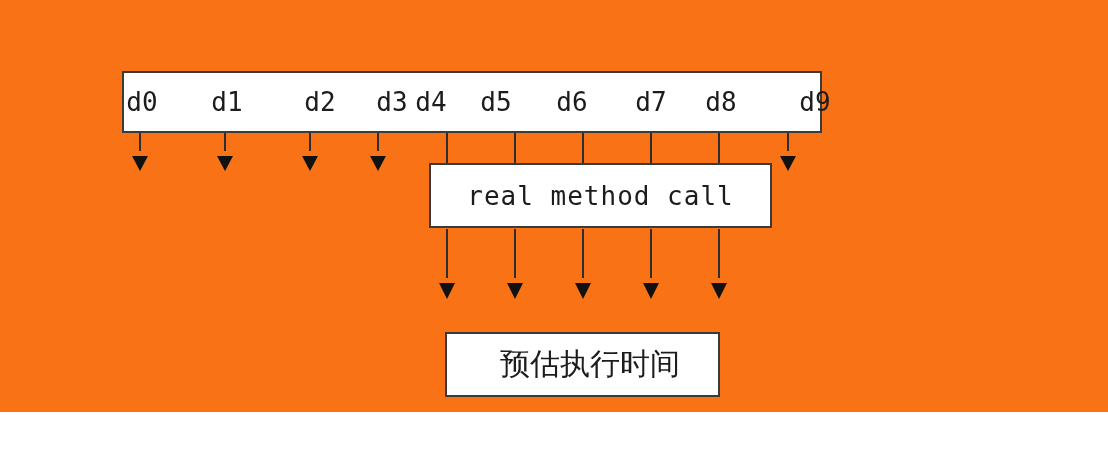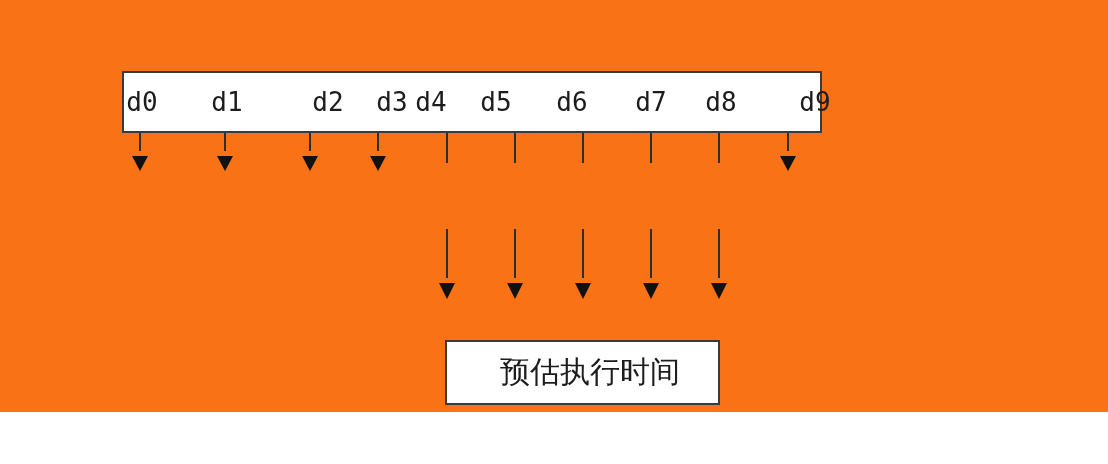--- a/index.html
+++ b/index.html
@@ -52,21 +52,21 @@
     justify-content: center;
   }
   .mid-box span {
     font-size: 26px;
     letter-spacing: 1px;
     color: #1c1c1c;
     white-space: nowrap;
   }
   .bottom-box {
     left: 445px;
-    top: 340px;
+    top: 332px;
     width: 275px;
     height: 65px;
     display: flex;
     align-items: center;
     justify-content: center;
     padding-left: 15px;
   }
   .bottom-box span {
     font-family: "DejaVu Sans", "Liberation Sans", sans-serif;
     font-size: 30px;
@@ -115,28 +115,31 @@
     <polygon points="575,283 591,283 583,299"></polygon>
     <line x1="651" y1="229" x2="651" y2="278"></line>
     <polygon points="643,283 659,283 651,299"></polygon>
     <line x1="719" y1="229" x2="719" y2="278"></line>
     <polygon points="711,283 727,283 719,299"></polygon>
   </svg>
 
   <div class="box top-box">
     <span class="slot-label" style="left:18px">d0</span>
     <span class="slot-label" style="left:103px">d1</span>
-    <span class="slot-label" style="left:204px">d2</span>
+    <span class="slot-label" style="left:196px">d2</span>
     <span class="slot-label" style="left:268px">d3</span>
     <span class="slot-label" style="left:307px">d4</span>
     <span class="slot-label" style="left:372px">d5</span>
     <span class="slot-label" style="left:448px">d6</span>
     <span class="slot-label" style="left:527px">d7</span>
     <span class="slot-label" style="left:597px">d8</span>
     <span class="slot-label" style="left:691px">d9</span>
   </div>
 
+  <div class="box mid-box">
+    <span>real method call</span>
+  </div>
 
   <div class="box bottom-box">
     <span>预估执行时间</span>
   </div>
 
 </div>
 
 </body></html>

